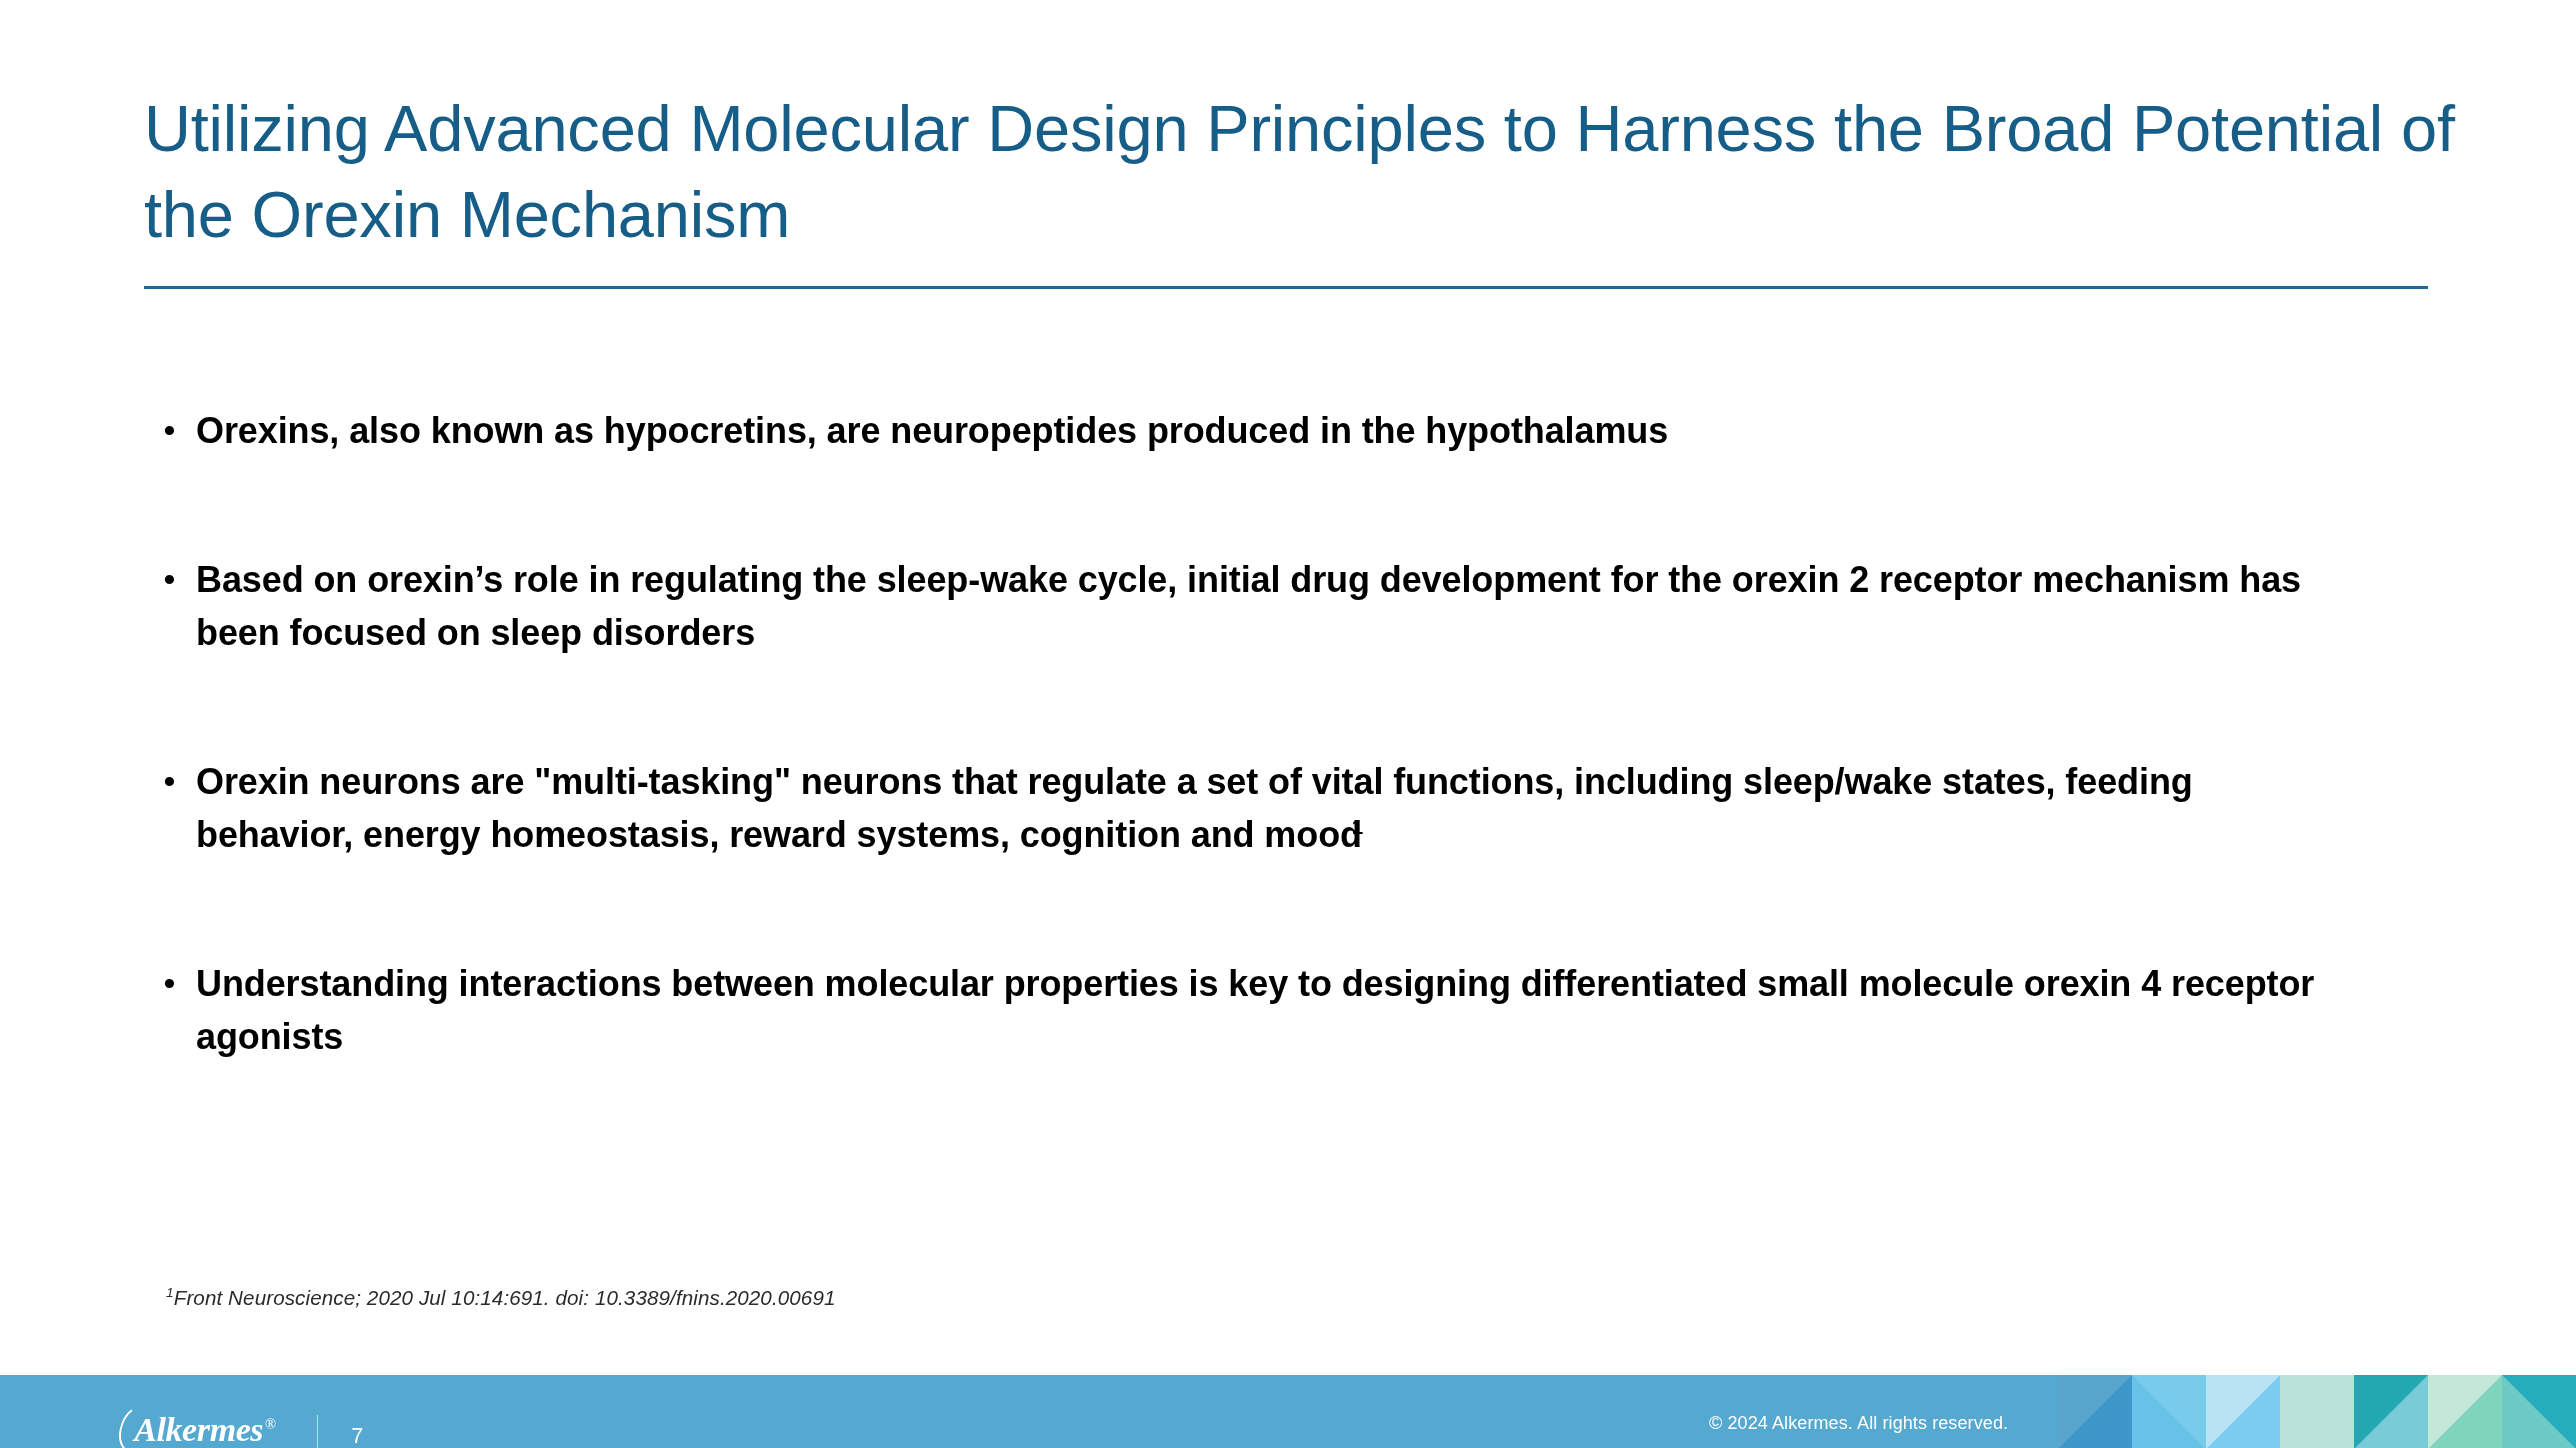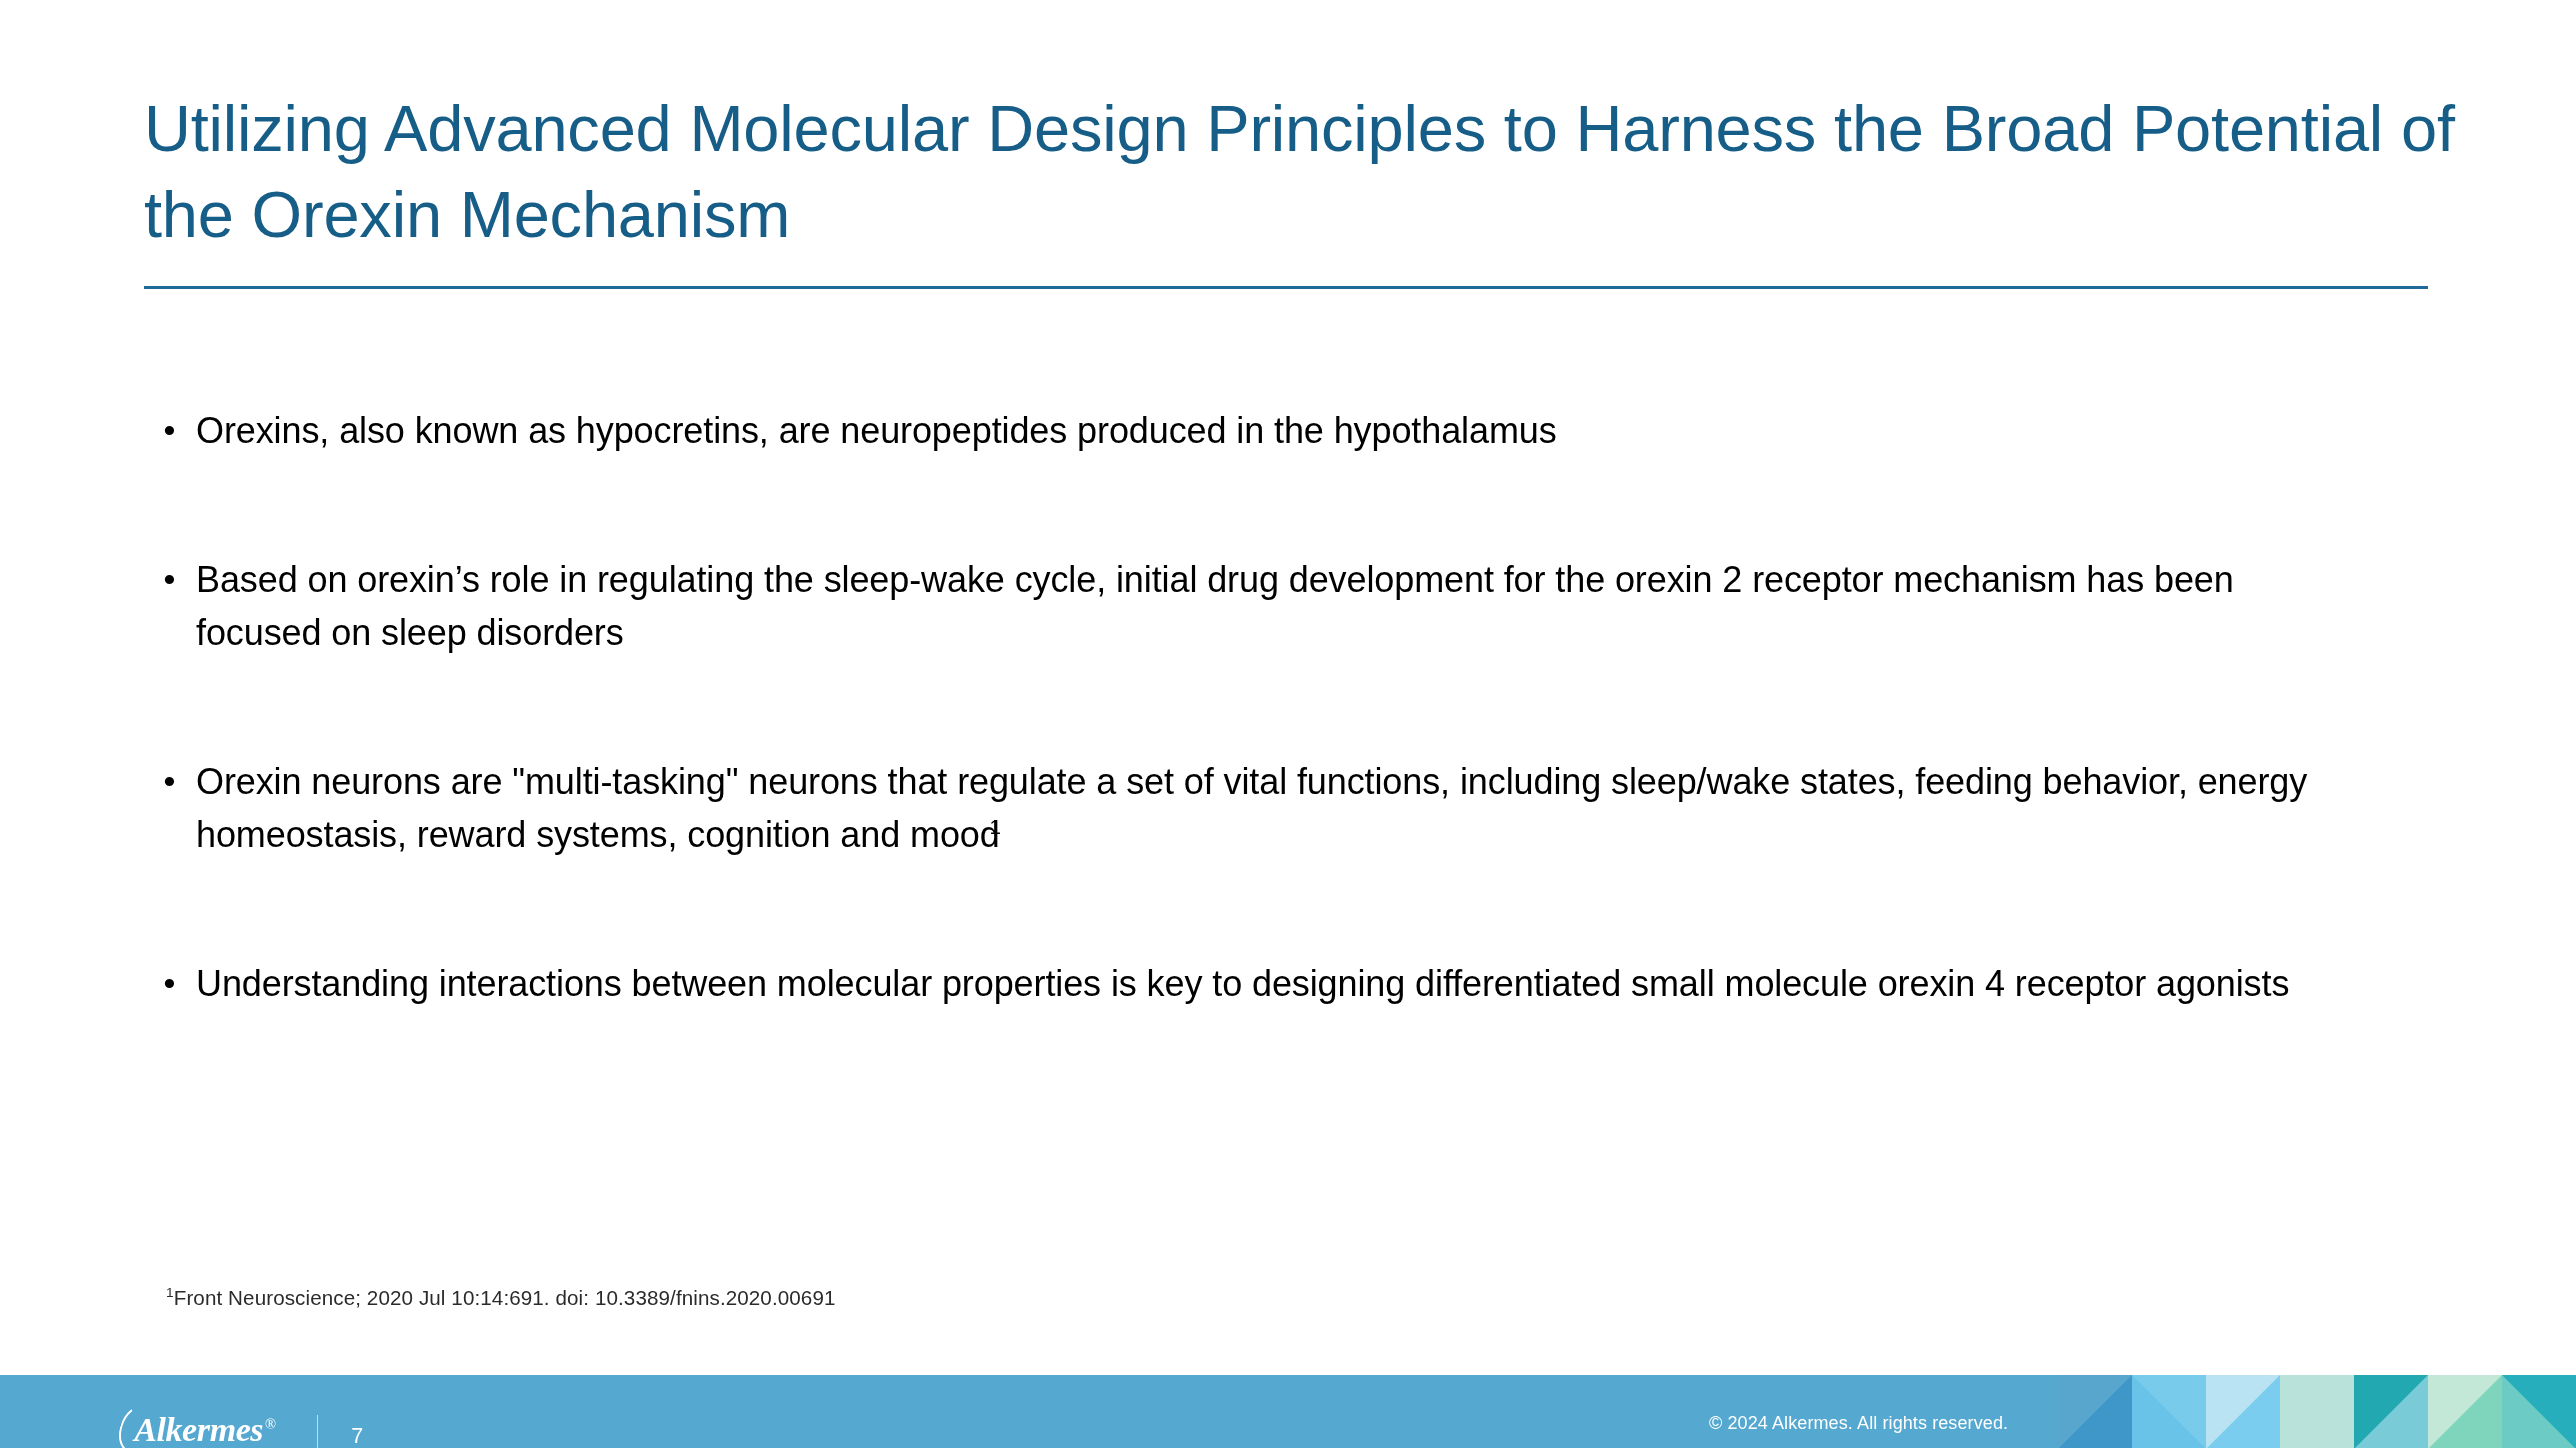--- a/index.html
+++ b/index.html
@@ -69,40 +69,41 @@
     color: #000000;
     text-align: left;
     padding-left: 3.4px;
     box-sizing: border-box;
   }
   .bullet-text {
     flex: 1 1 auto;
     color: #000000;
     font-size: 36px;
     line-height: 53px;
-    font-weight: 400;
+    font-weight: 700;
     letter-spacing: -0.1px;
     max-width: 2155px;
   }
   .sup-ref {
     font-size: 20.6px;
     vertical-align: super;
     line-height: 0;
     margin-left: -10.3px;
   }
 
   
   .footnote {
     position: absolute;
     left: 166px;
     top: 1284px;
     font-size: 20.6px;
     line-height: 27.5px;
     color: #2b2b2b;
     letter-spacing: 0.1px;
+    font-style: italic;
   }
   .footnote sup {
     font-size: 13.7px;
     vertical-align: super;
     line-height: 0;
   }
 
   
   .footer {
     position: absolute;

